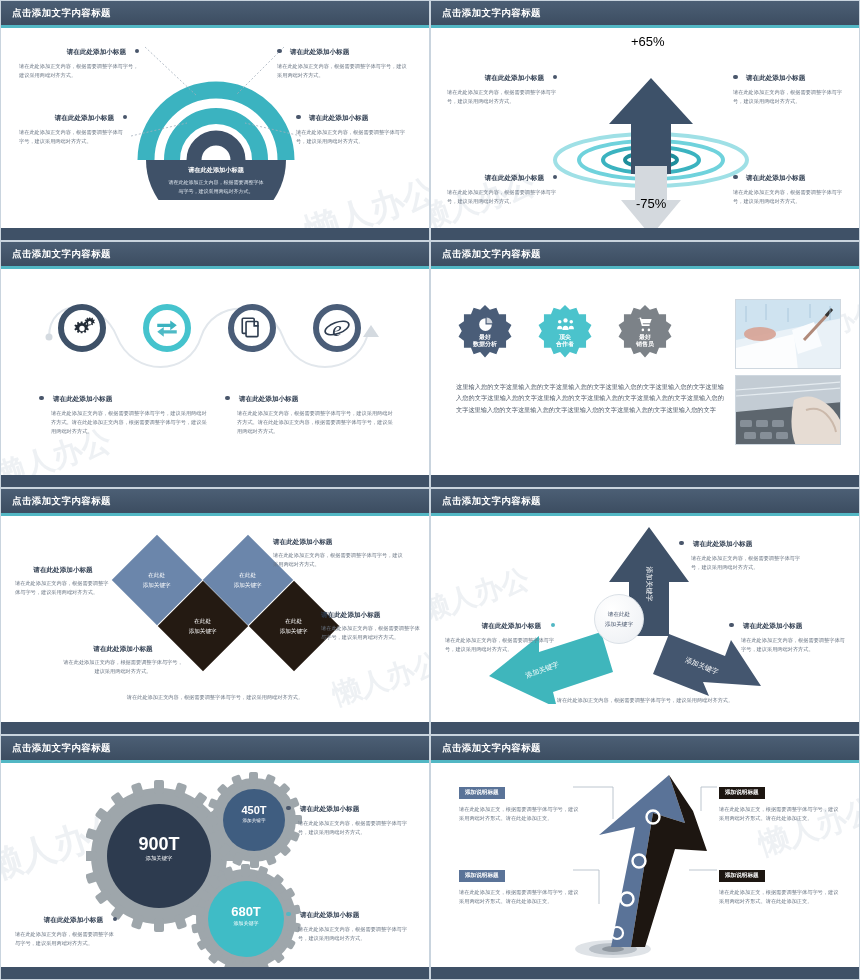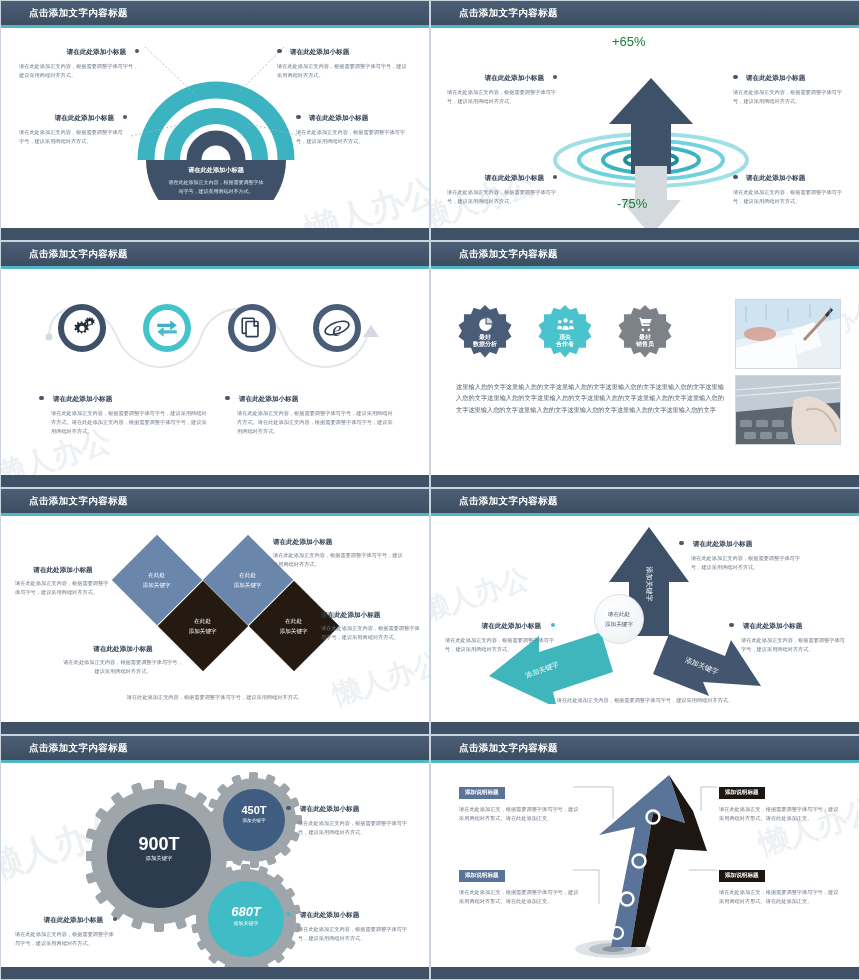--- a/index.html
+++ b/index.html
@@ -18,21 +18,21 @@
   .slide{
     position:relative;
     background:#ffffff;
     border:1px solid #c9d4de;
     overflow:hidden;
   }
   .hdr{
     height:24px;
     background:linear-gradient(180deg,#4c5f75 0%,#3c4d61 100%);
     display:flex; align-items:center;
-    padding-left:28px;
+    padding-left:11px;
     position:relative;
   }
   .hdr-title{
     color:#ffffff;
     font-size:9.5px;
     font-weight:bold;
     letter-spacing:.4px;
     white-space:nowrap;
   }
   .accent{ height:3px; background:#52b7c4; }
@@ -51,21 +51,21 @@
   .body{ font-size:5.2px; color:#6b7684; line-height:1.75; }
   .dot{ width:4.5px;height:4.5px;border-radius:50%;background:#49566b;display:inline-block; }
   .dot.teal{ background:#52b7c4; }
   .wm{
     position:absolute; pointer-events:none;
     color:rgba(120,145,170,.13);
     font-size:34px; font-weight:bold;
     transform:rotate(-18deg);
     white-space:nowrap;
   }
-  .pct{ position:absolute; font-size:13px; color:#15803d; font-weight:400; }
+  .pct{ position:absolute; font-size:13px; color:#000000; font-weight:400;margin-left:19px; }
 
   
   .circ{
     position:absolute; border-radius:50%;
     background:#fff;
     display:flex; align-items:center; justify-content:center;
   }
 
   
   .burst{
@@ -554,21 +554,21 @@
 
       <div style="position:absolute;left:108px;top:72px;width:100px;text-align:center;color:#fff;">
         <div class="gear-num" style="font-size:18px;">900T</div>
         <div class="gear-sub">添加关键字</div>
       </div>
       <div style="position:absolute;left:213px;top:42px;width:80px;text-align:center;color:#fff;">
         <div class="gear-num" style="font-size:11px;">450T</div>
         <div class="gear-sub" style="font-size:4.6px;">添加关键字</div>
       </div>
       <div style="position:absolute;left:205px;top:142px;width:80px;text-align:center;color:#fff;">
-        <div class="gear-num" style="font-size:13px;font-style:italic;">680T</div>
+        <div class="gear-num" style="font-size:13px;">680T</div>
         <div class="gear-sub" style="font-size:5px;">添加关键字</div>
       </div>
 
       <div style="position:absolute;left:285px;top:34px;width:122px;">
         <span class="dot" style="margin-right:5px;vertical-align:1px;"></span>
         <span class="sub">请在此处添加小标题</span>
         <div class="body" style="margin-top:4px;margin-left:12px;">请在此处添加正文内容，根据需要调整字体与字号，建议采用两端对齐方式。</div>
       </div>
       <div style="position:absolute;left:285px;top:140px;width:122px;">
         <span class="dot teal" style="margin-right:5px;vertical-align:1px;"></span>

